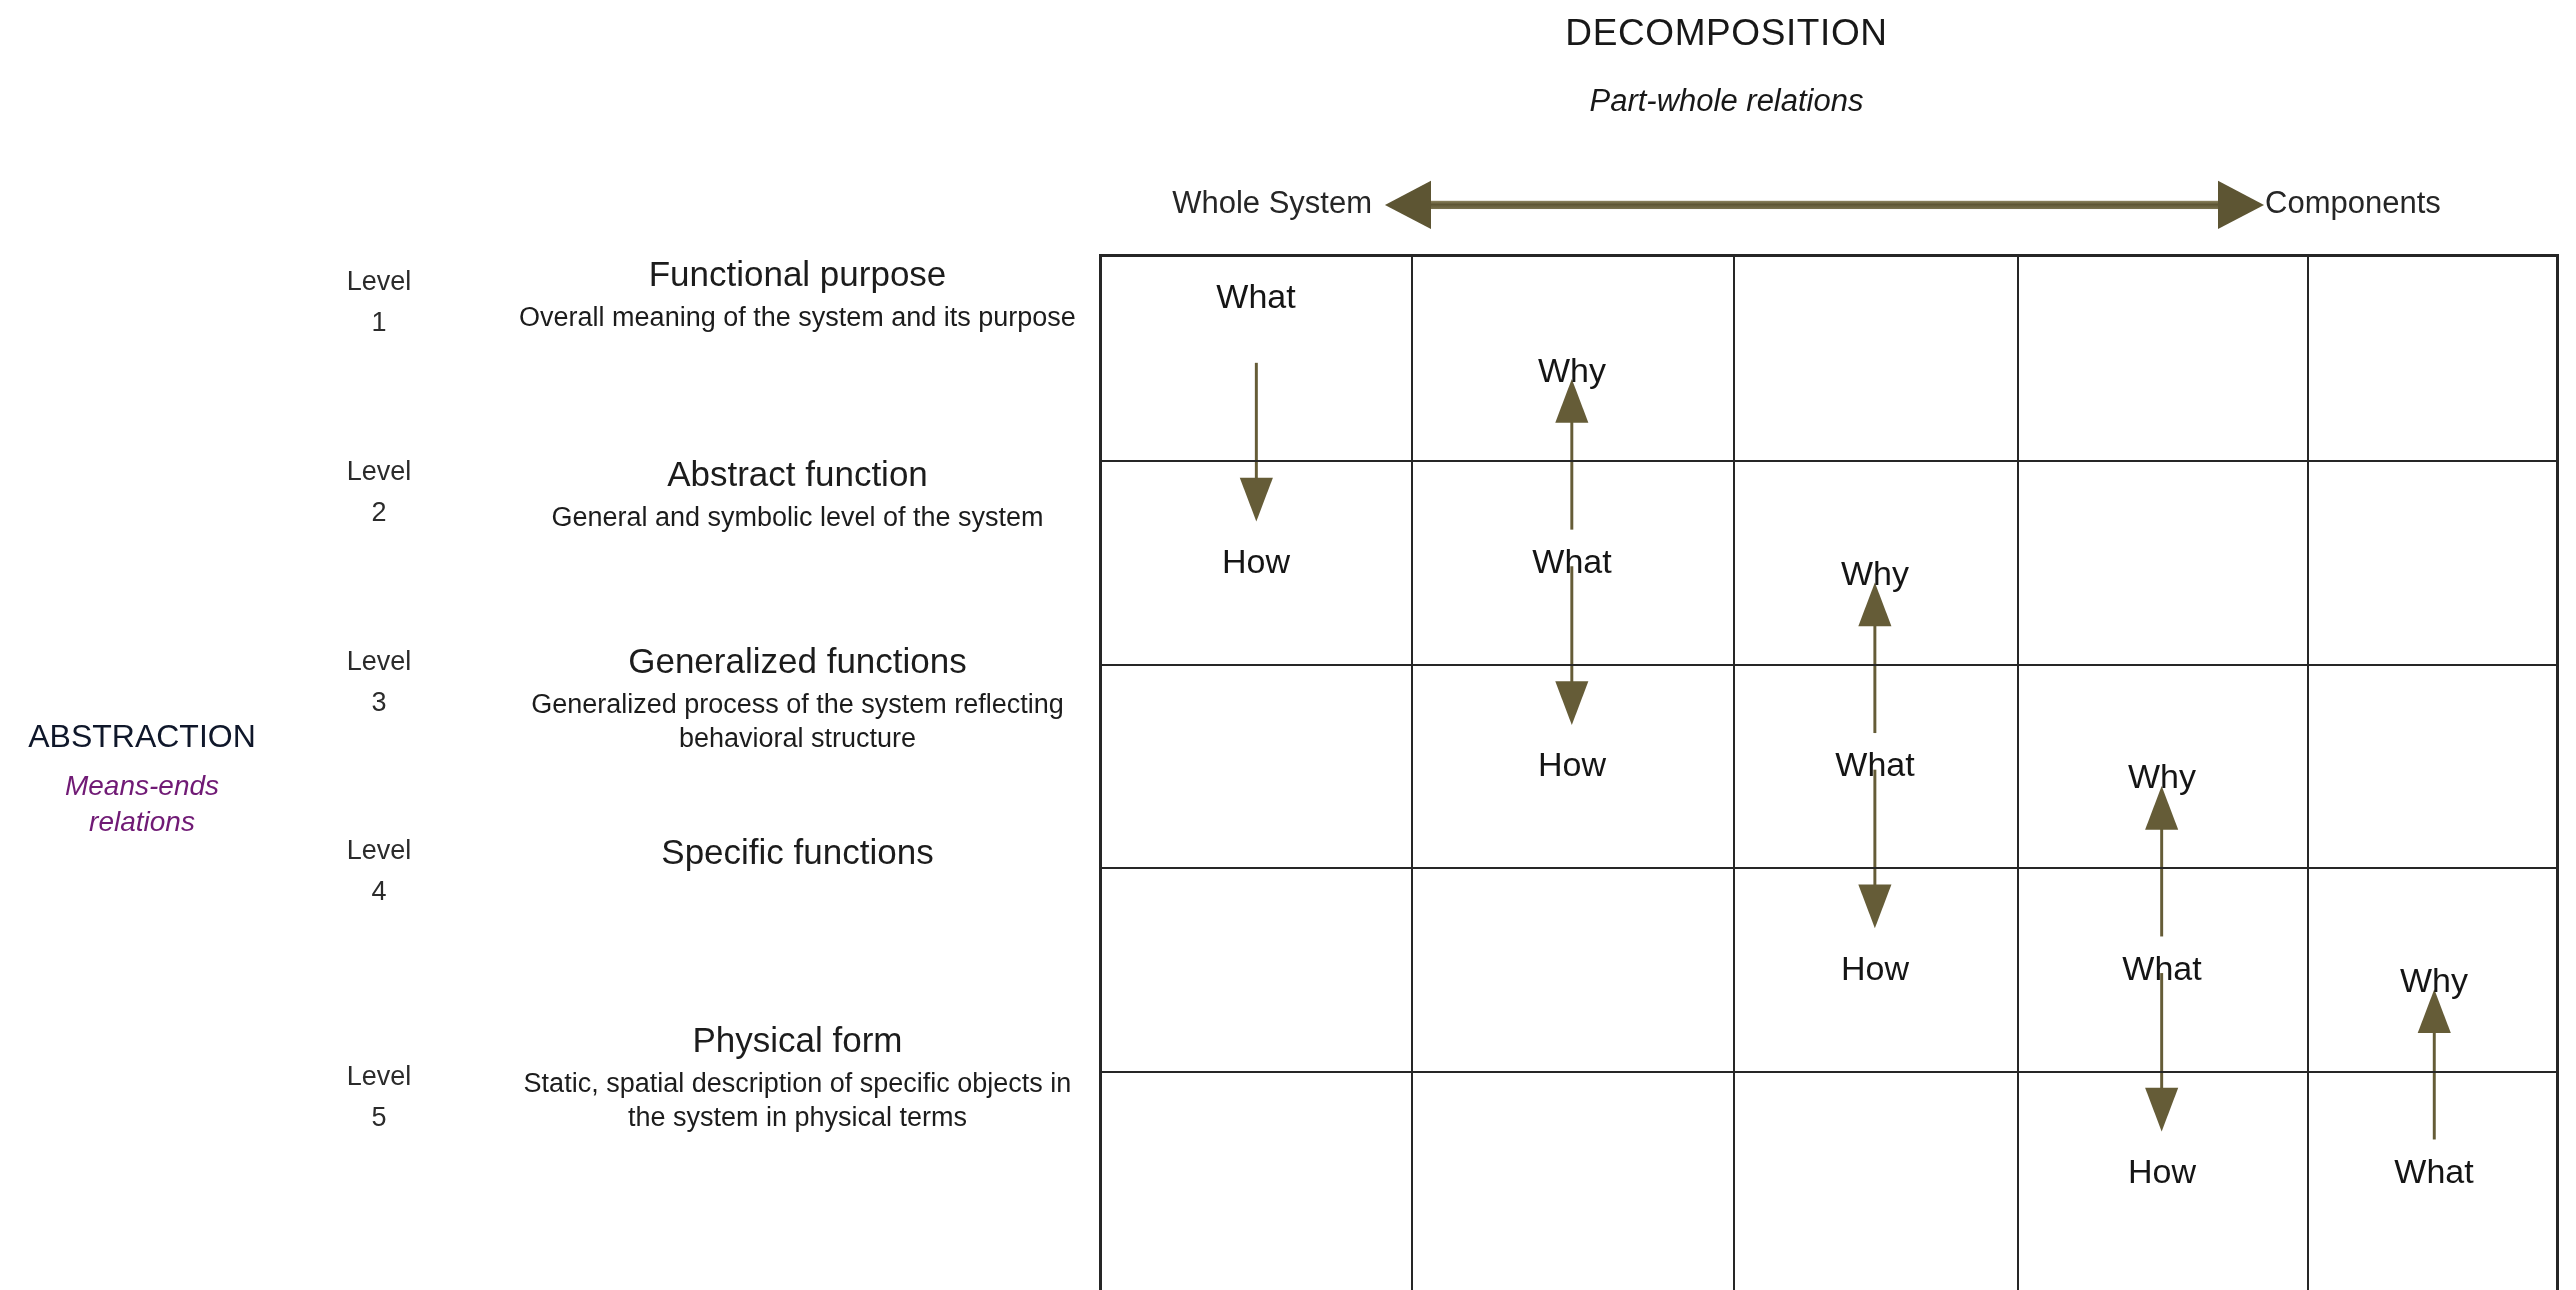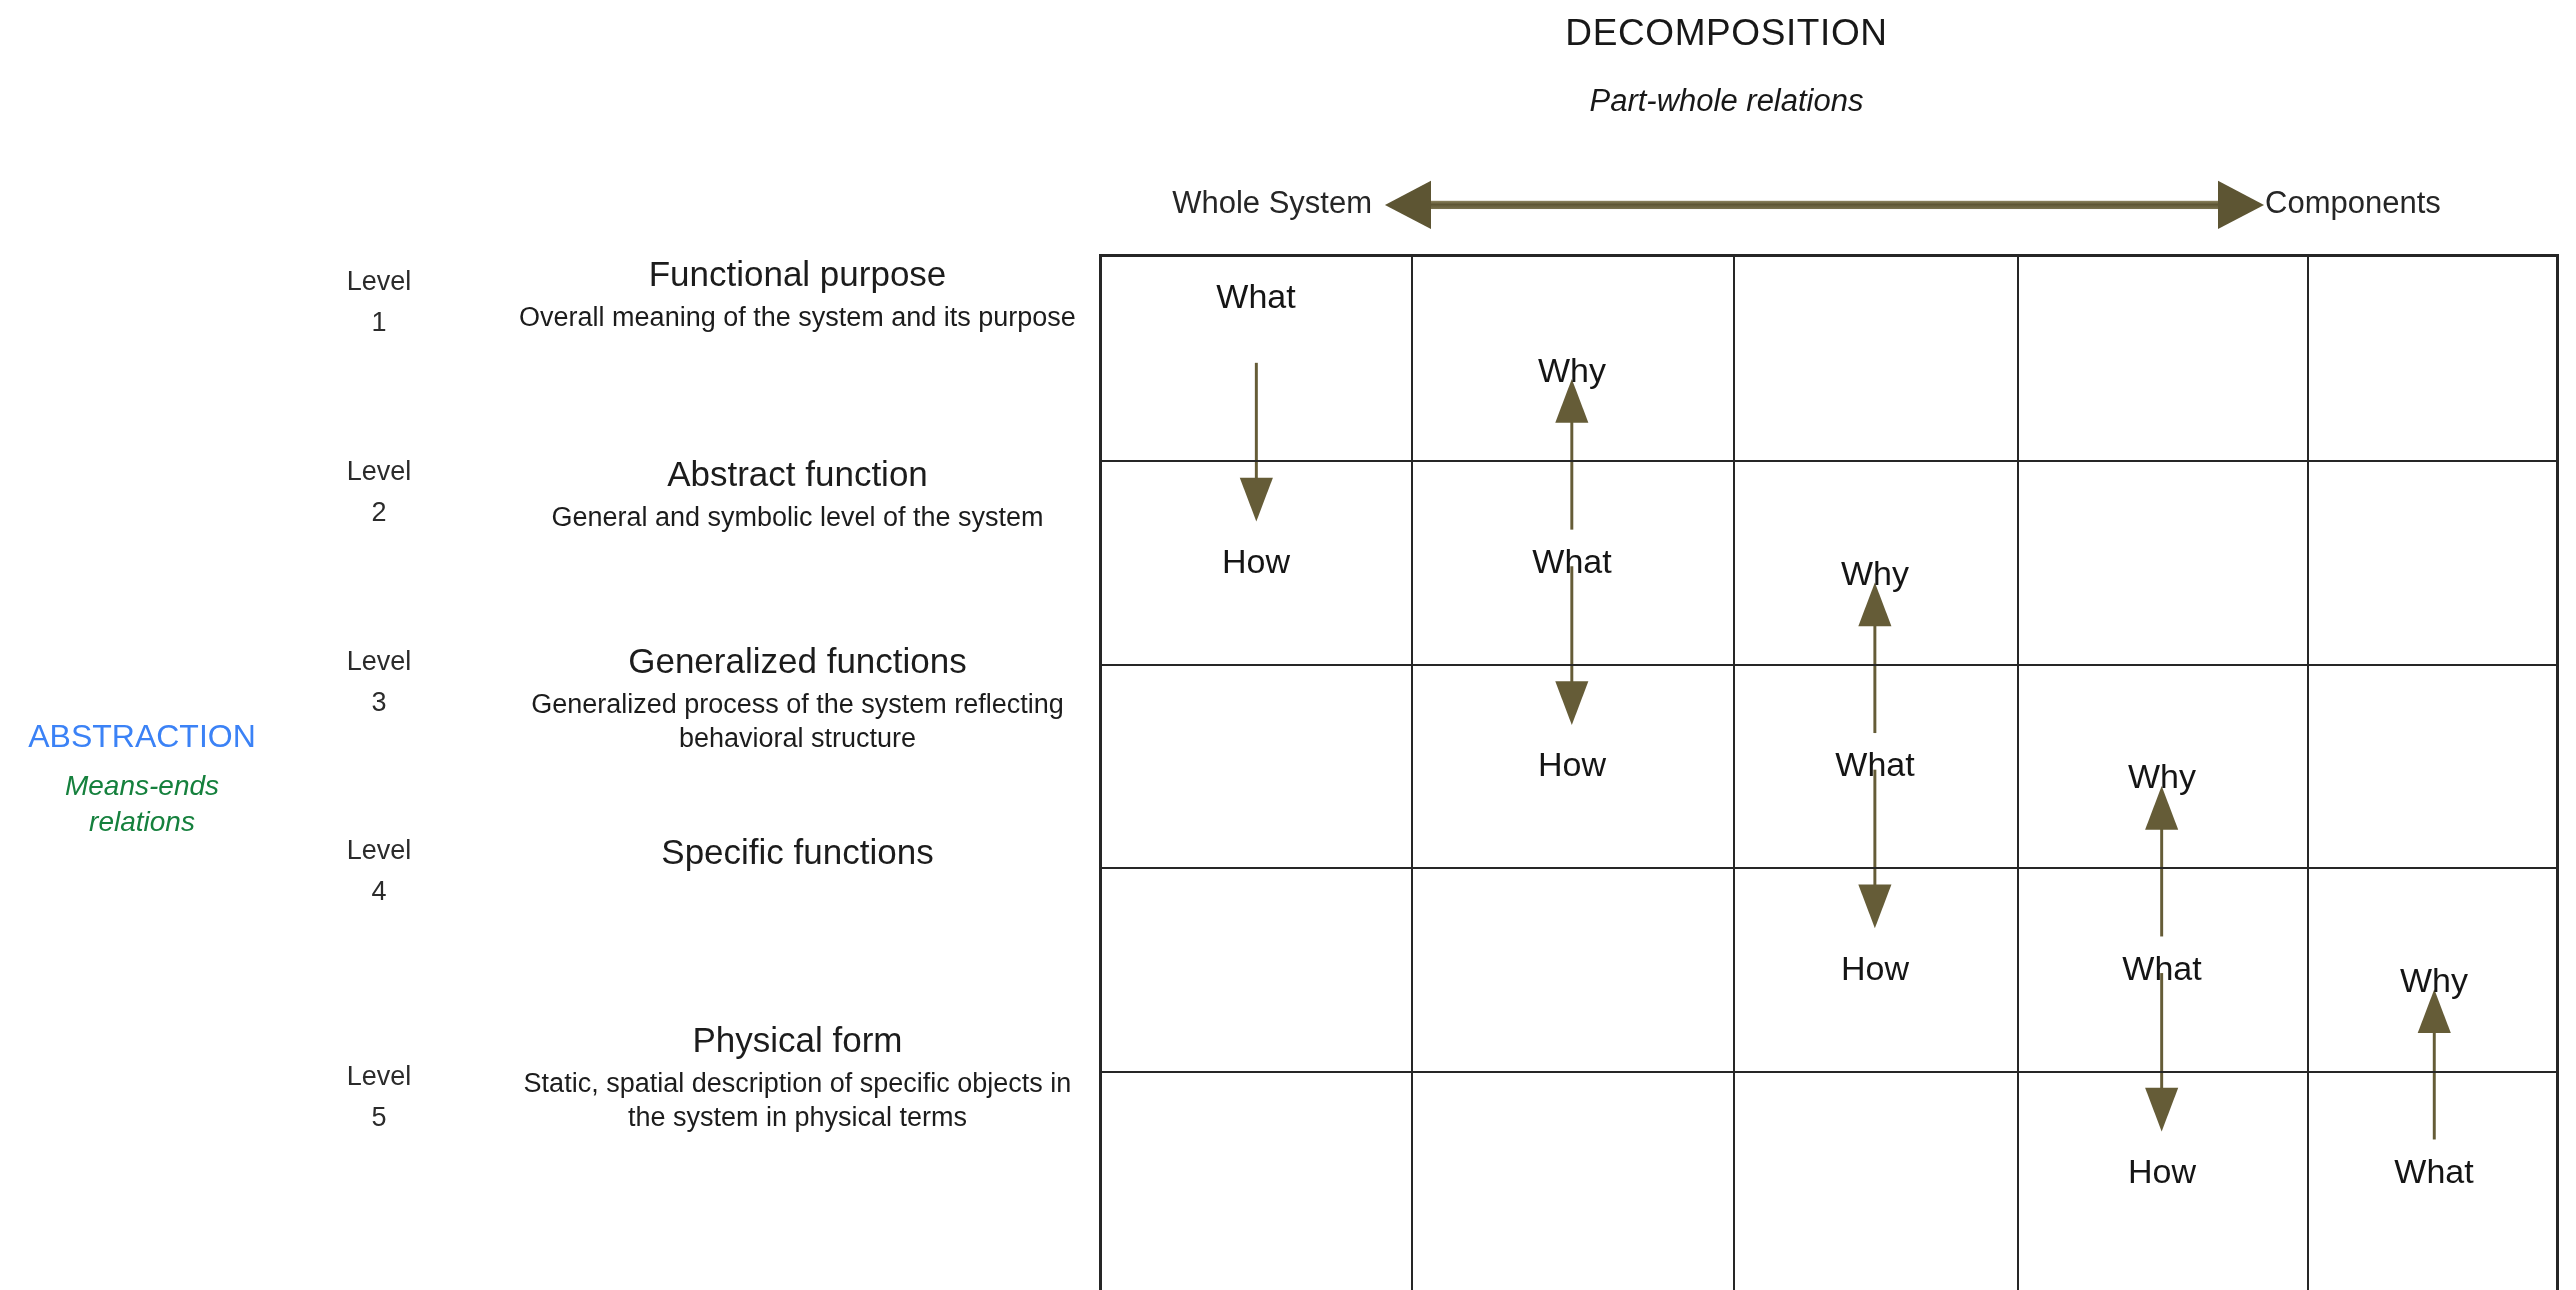--- a/index.html
+++ b/index.html
@@ -32,23 +32,23 @@
   #components-label{
     position:absolute;left:1183px;top:10.6px;width:308px;text-align:left;
     font-size:31px;color:#262626;
   }
   #decomp-arrow-svg{position:absolute;left:302px;top:2.4px;}
 
   
   #abstraction-block{
     position:absolute;left:0px;top:719px;width:284px;text-align:center;
   }
-  #abstraction-title{font-size:32px;color:#3b82f6;line-height:1.12;}
+  #abstraction-title{font-size:32px;color:#0f172a;line-height:1.12;}
   #abstraction-subtitle{
-    font-size:28px;font-style:italic;color:#15803d;line-height:1.30;margin-top:13px;
+    font-size:28px;font-style:italic;color:#701a75;line-height:1.30;margin-top:13px;
   }
 
   
   .level-cell{
     position:absolute;left:308px;width:142px;text-align:center;
     font-size:27px;color:#2b2b2b;line-height:1.52;
   }
 
   
   .rowlabel{

